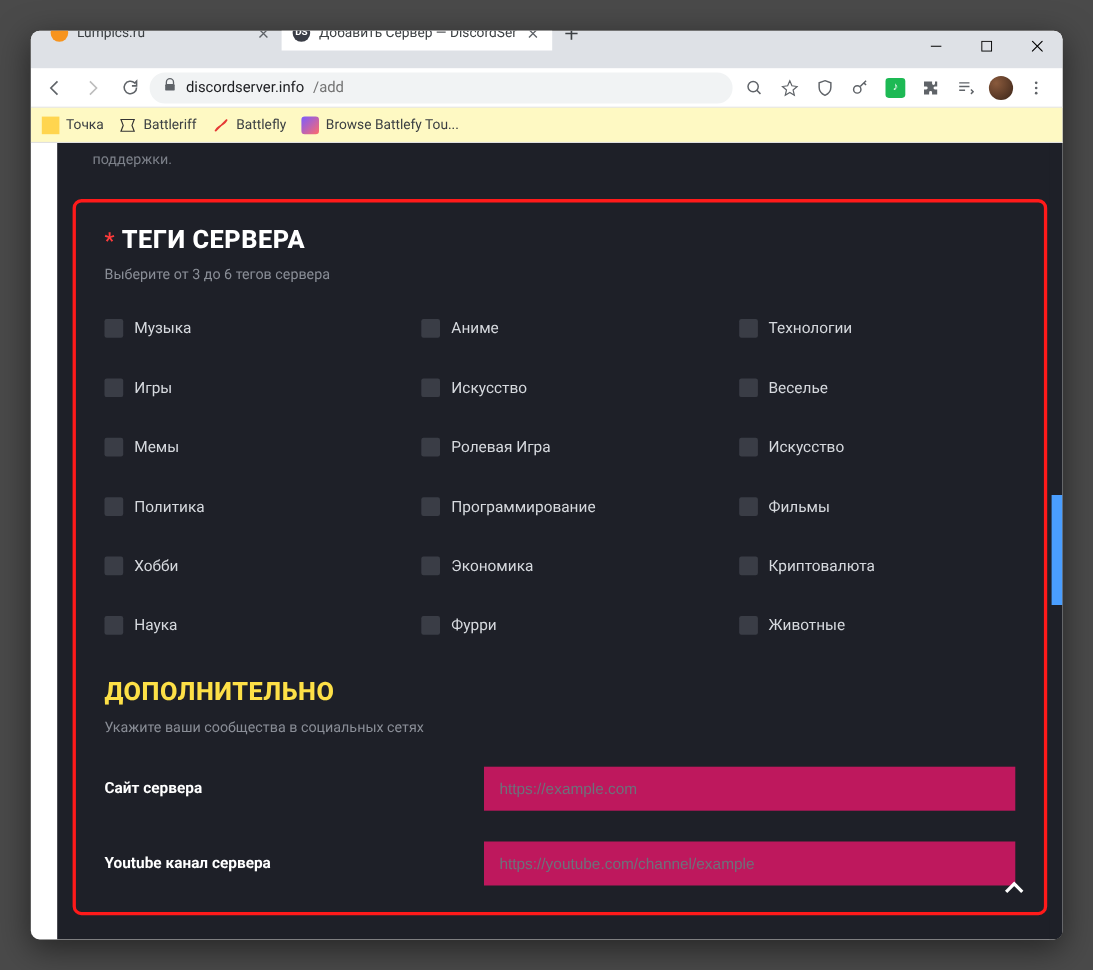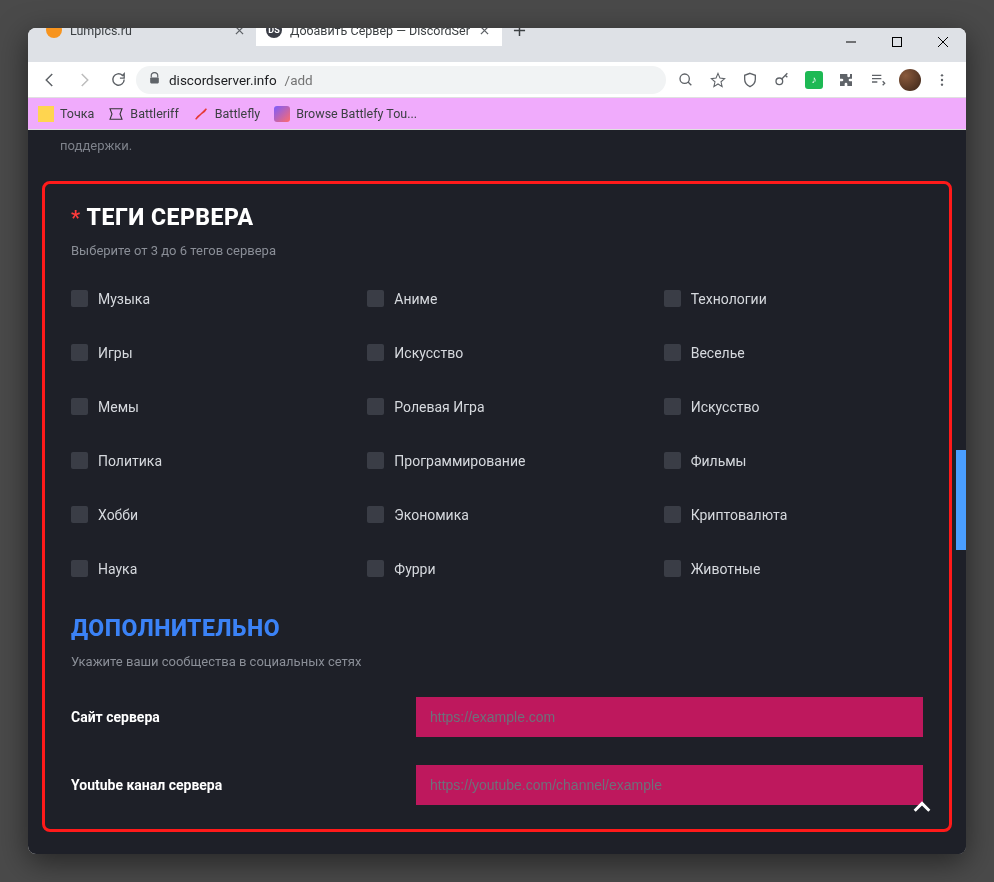--- a/index.html
+++ b/index.html
@@ -113,39 +113,40 @@
   .ext-icons { display:flex; align-items:center; gap: 4px; padding: 0 4px; }
   .ext-icons .ic { width:28px; height:28px; display:flex; align-items:center; justify-content:center; color:#5f6368; }
   .avatar-ic { width:22px; height:22px; border-radius:50%; background: radial-gradient(circle at 30% 30%, #8a5a3c, #3a2418); }
   .shield-green { color:#1db954; }
   .music-green { width:18px; height:18px; background:#1db954; border-radius:3px; display:flex;align-items:center;justify-content:center;color:#fff; font-size:10px;}
   .key-blue { color:#4aa3e0; }
 
   
   .bm-bar {
     height: 32px;
-    background: #f0abfc;
+    background: #fef9c3;
     display: flex;
     align-items: center;
     padding: 0 10px;
     gap: 14px;
     font-size: 12.5px;
     color: #3c4043;
     border-bottom: 1px solid #e0e0e0;
   }
   .bm { display:flex; align-items:center; gap:6px; }
   .bm .bfav { width:16px; height:16px; display:flex; align-items:center; justify-content:center; }
 
   
   .page {
     flex: 1;
     background: #1e2028;
     overflow: hidden;
     position: relative;
     color: #c9ccd1;
+    margin-left: 24px;
   }
   .partial-text {
     padding: 8px 32px 14px;
     font-size: 13px;
     color: #7d818a;
   }
 
   .hl-box {
     margin: 14px 14px 0 14px;
     border: 3px solid #ff1a1a;
@@ -186,21 +187,21 @@
   .chk {
     width: 17px; height: 17px;
     background: #3a3d46;
     border-radius: 2px;
     flex-shrink: 0;
   }
 
   .sec2-title {
     font-size: 23px;
     font-weight: 800;
-    color: #3b82f6;
+    color: #fde047;
     letter-spacing: .5px;
   }
 
   .field-row {
     display: flex;
     align-items: center;
     margin-top: 28px;
   }
   .field-label {
     width: 345px;

